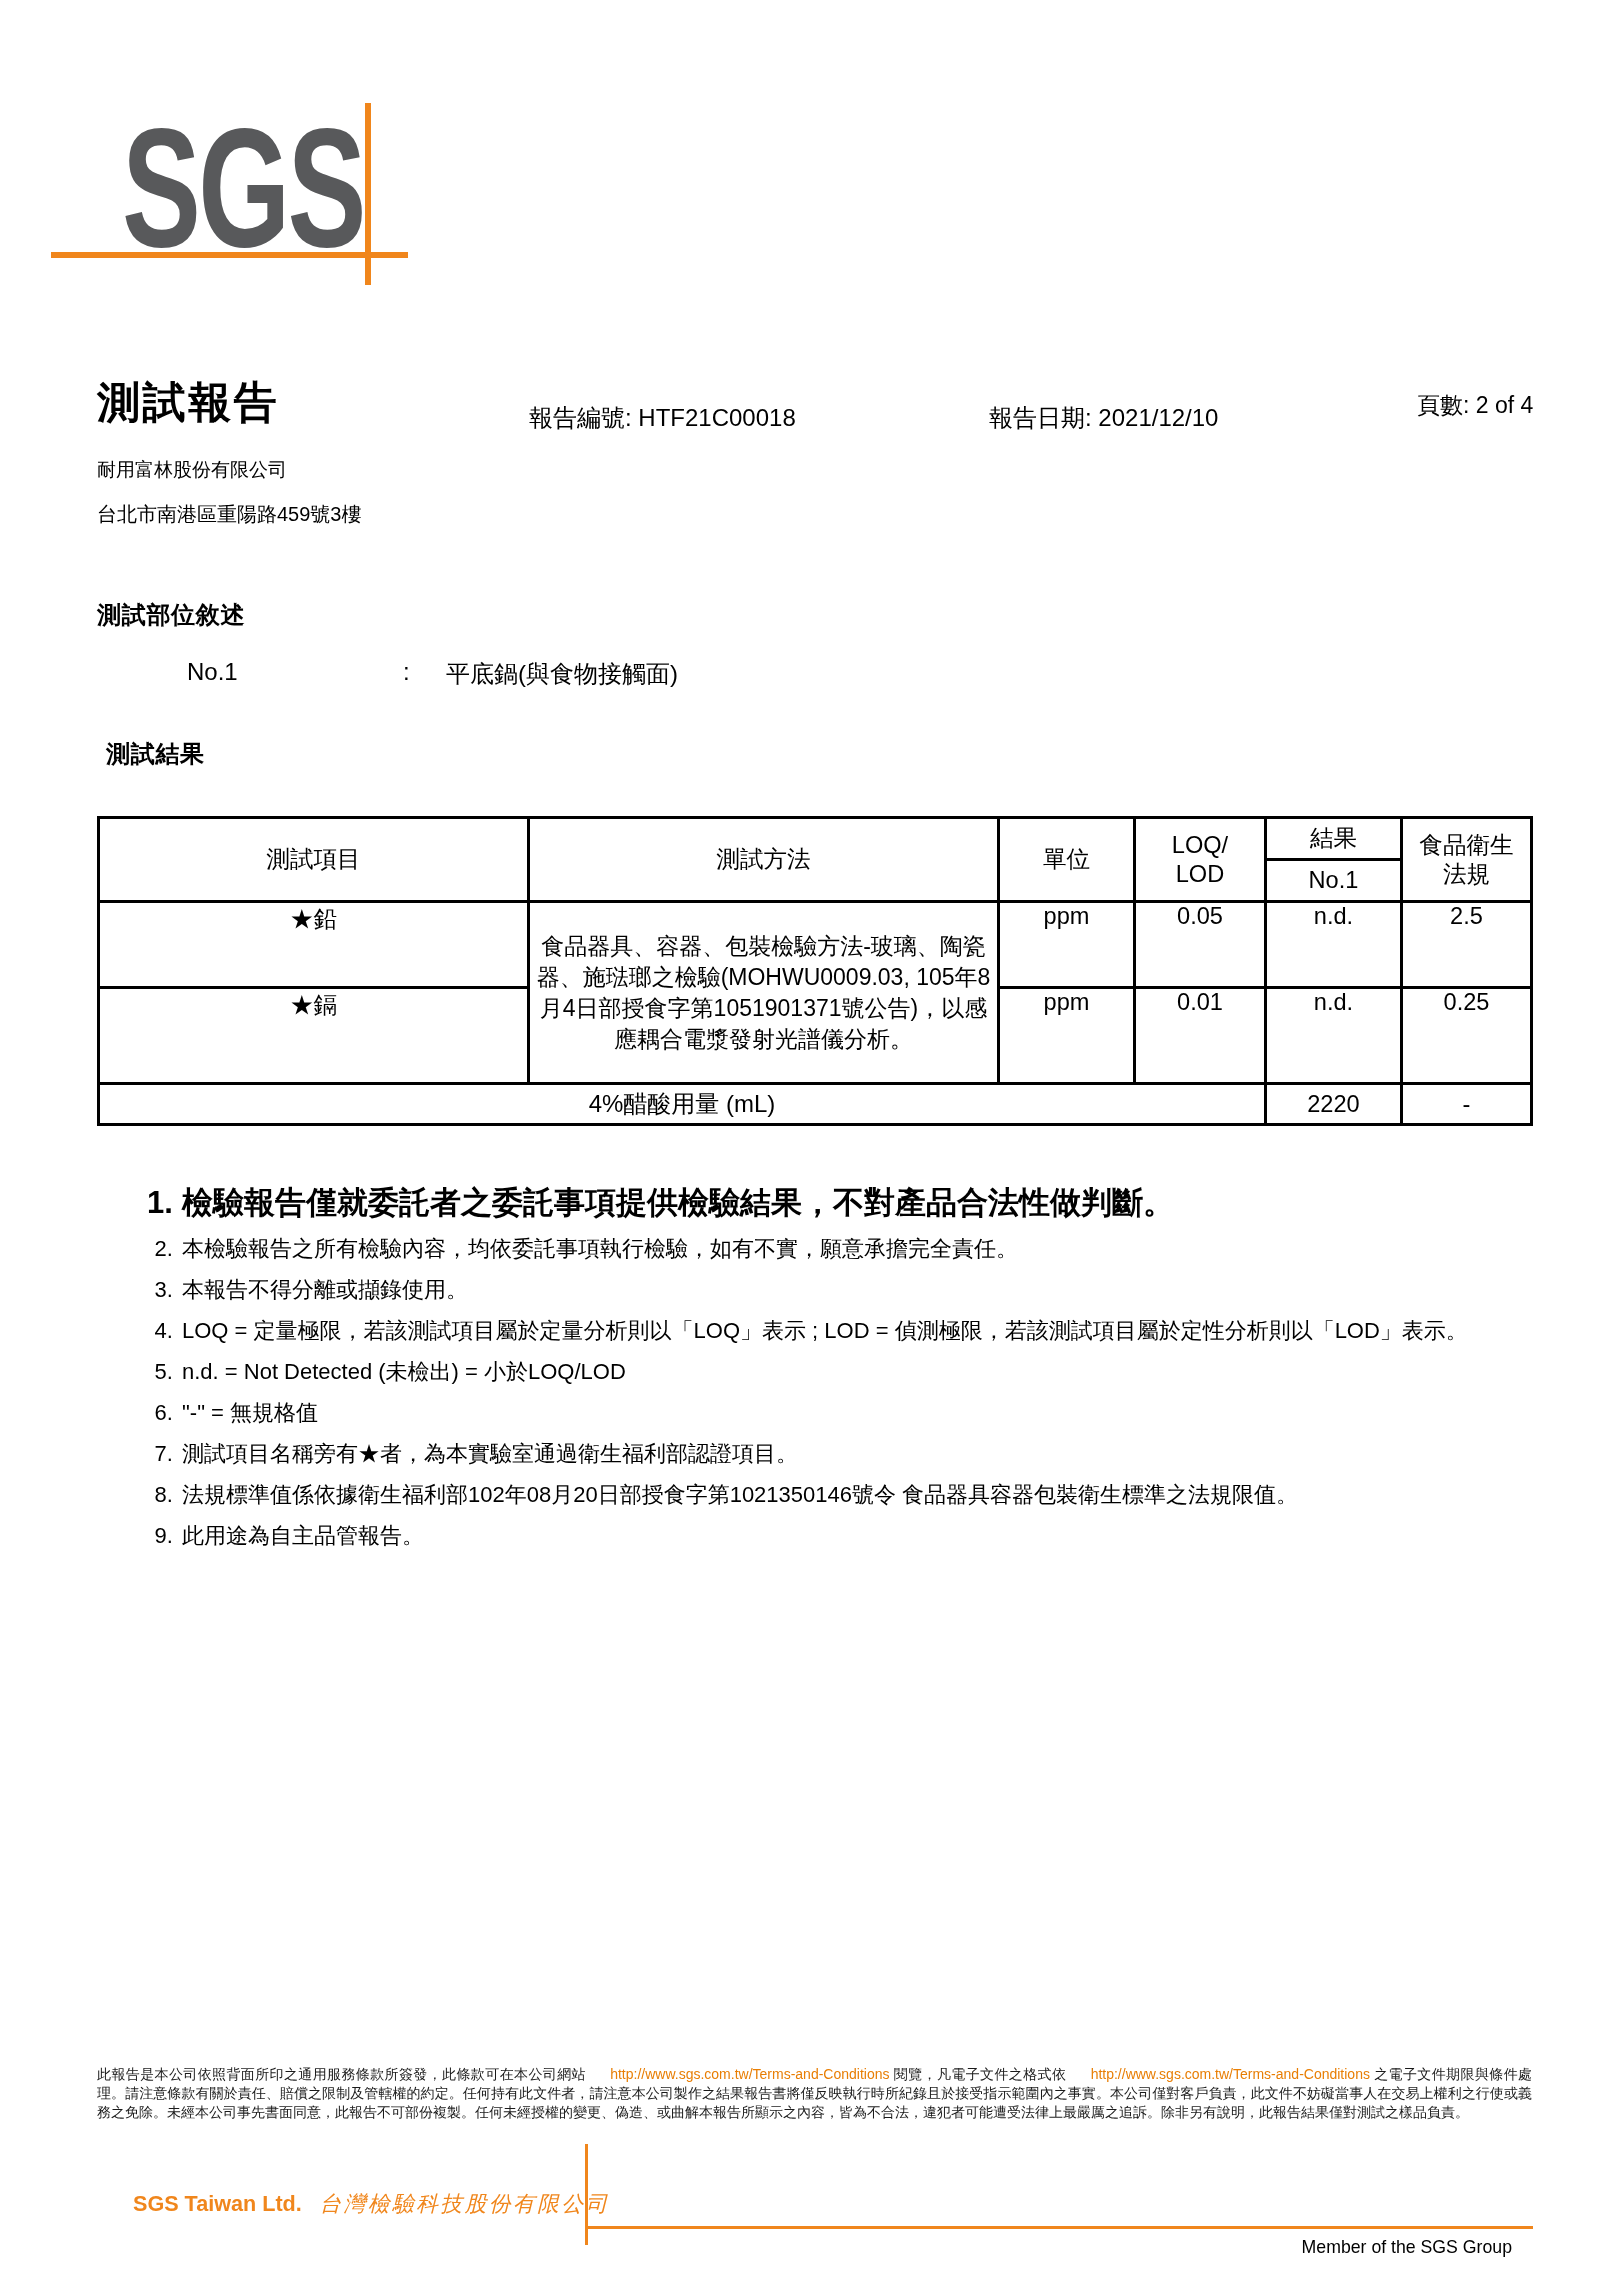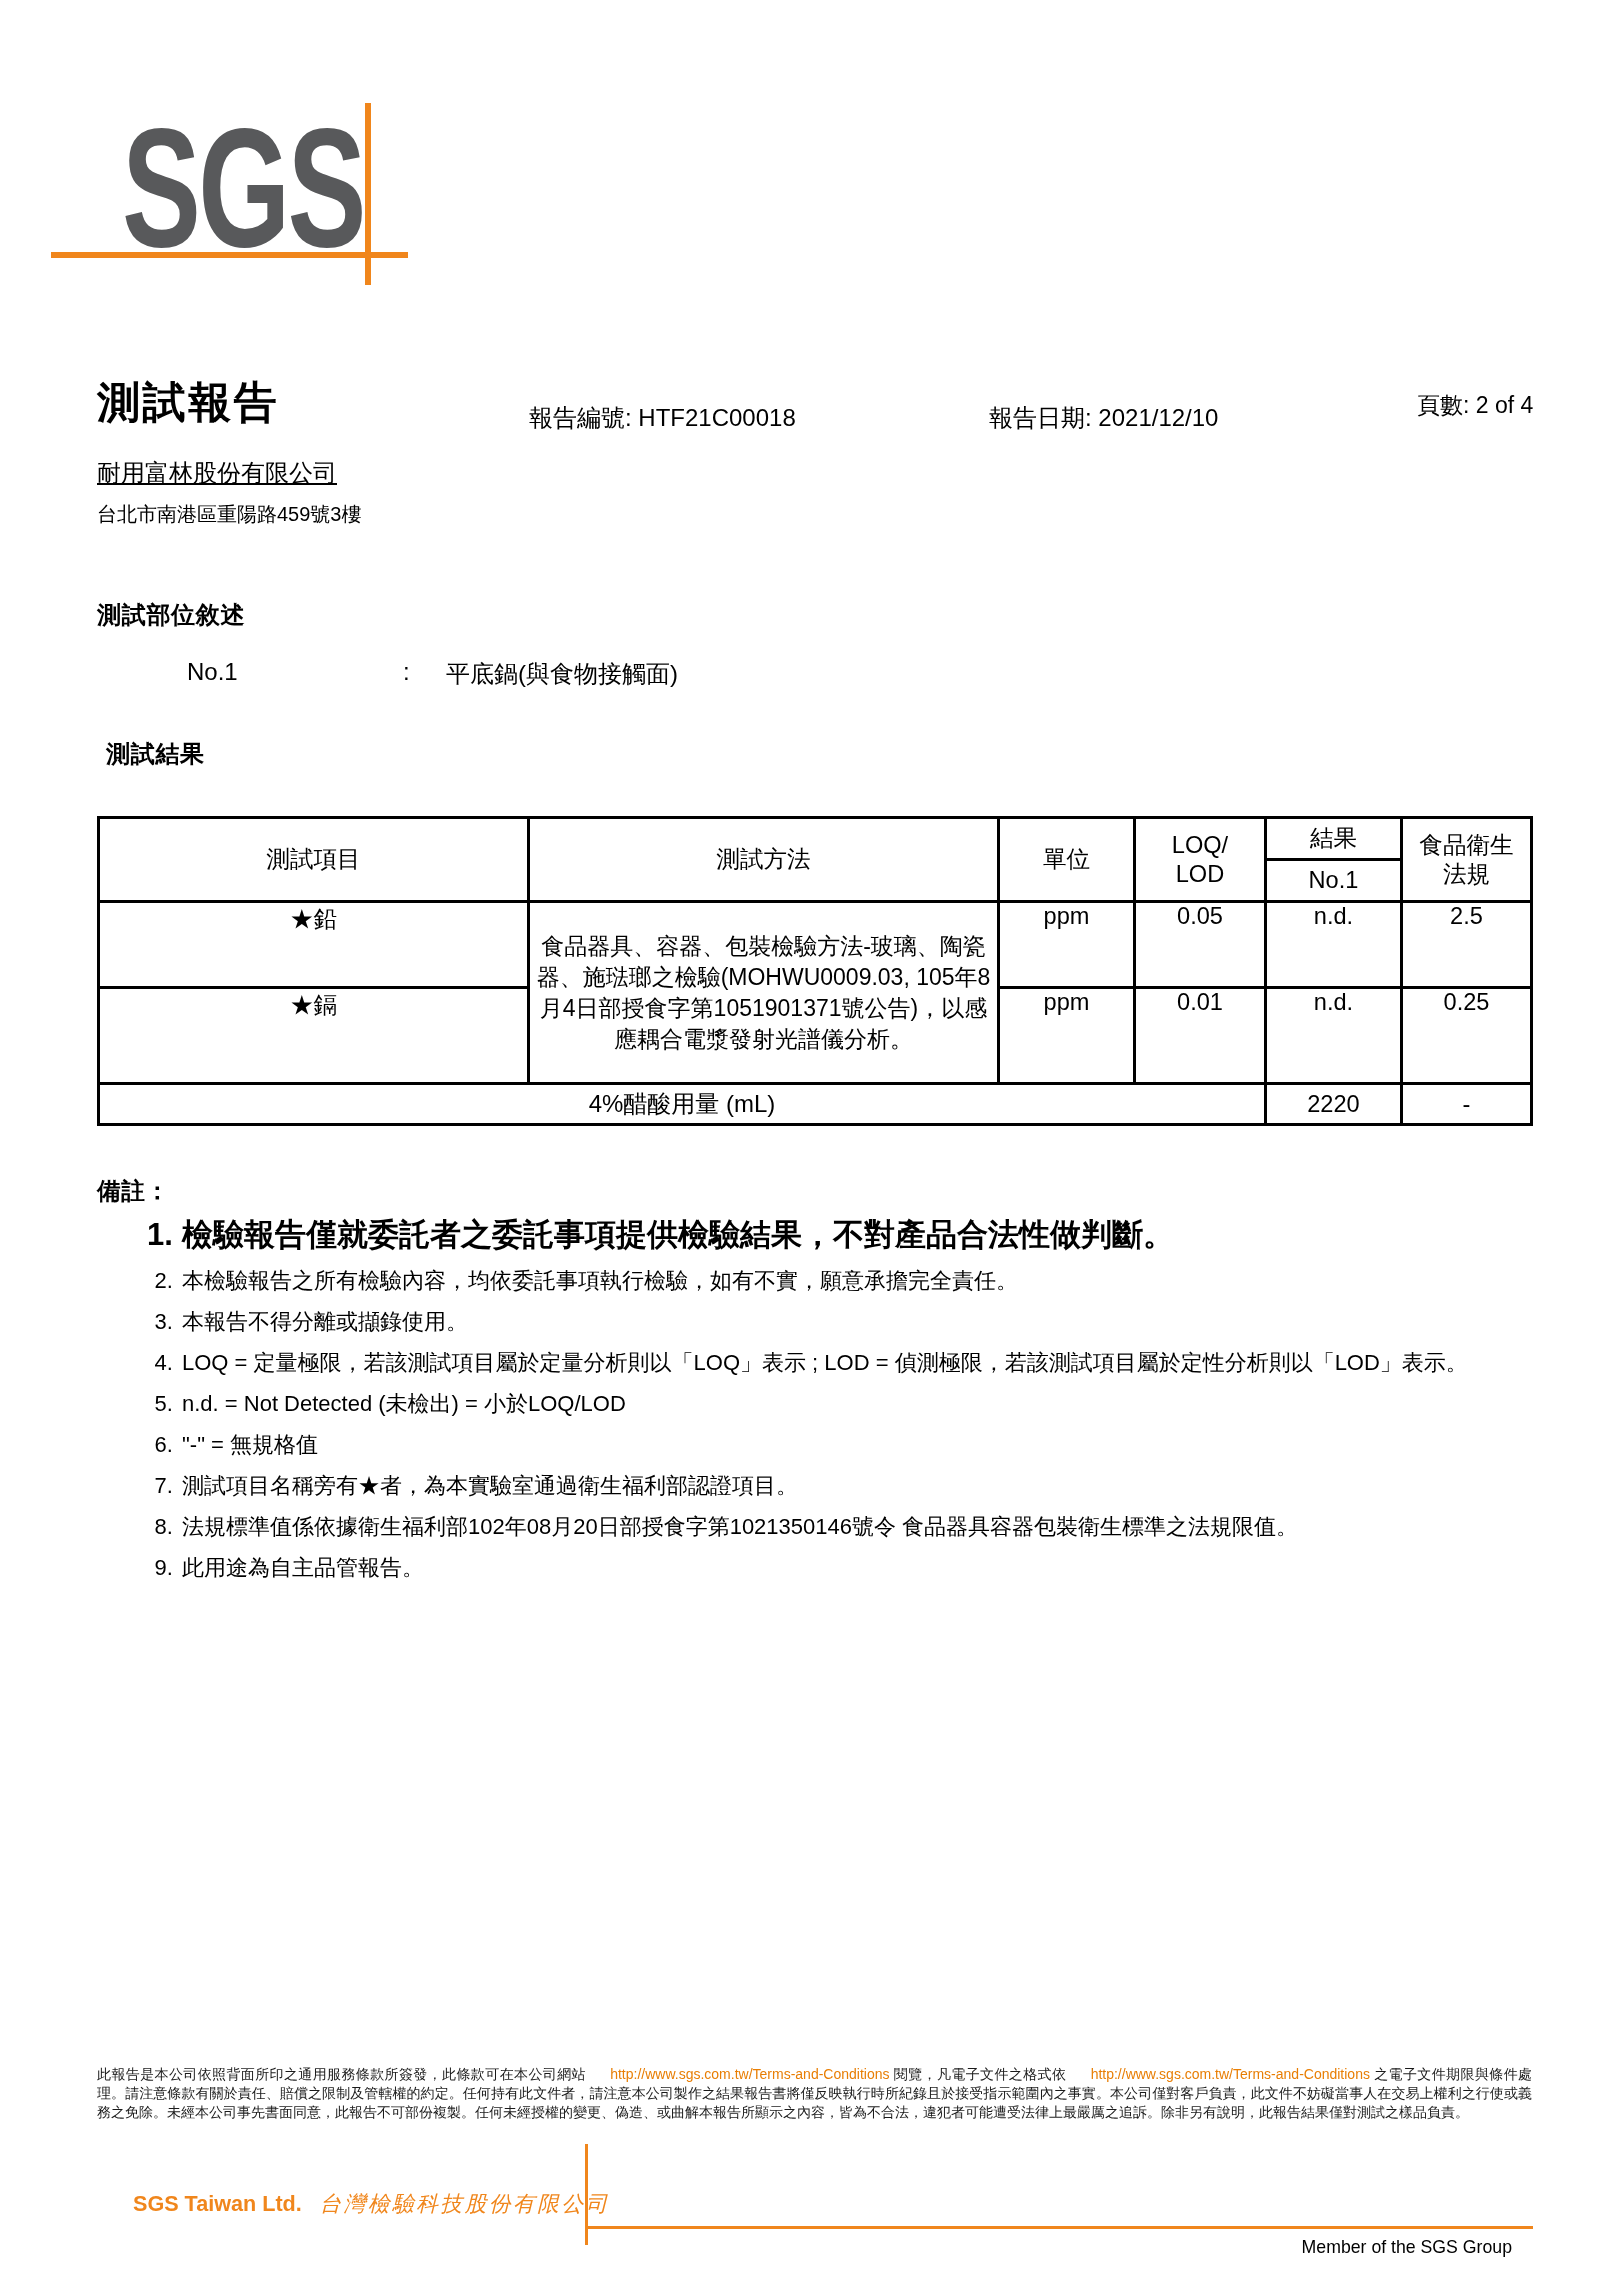--- a/index.html
+++ b/index.html
@@ -28,21 +28,21 @@
     transform:scaleX(0.70);transform-origin:left top;
   }
   .logo-hline{position:absolute;left:51px;top:252px;width:357px;height:5.9px;background:var(--accent_orange);}
   .logo-vline{position:absolute;left:365px;top:103px;width:5.9px;height:182px;background:var(--accent_orange);}
   
   .doc-title{position:absolute;left:97px;top:374px;font-size:43px;font-weight:bold;letter-spacing:2.6px;}
   .hdr-item{position:absolute;font-size:24px;white-space:nowrap;}
   .hdr-report-no{left:529px;top:402px;}
   .hdr-report-date{left:989px;top:402px;}
   .hdr-page{left:1417px;top:390px;font-size:23px;}
-  .company{position:absolute;left:97px;top:457px;font-size:24px;text-decoration:underline;}
+  .company{position:absolute;left:97px;top:457px;font-size:19px;}
   .company-address{position:absolute;left:97px;top:501px;font-size:20px;}
   
   .sec-heading{position:absolute;font-size:24px;font-weight:bold;letter-spacing:0.7px;}
   .test-part-heading{left:97px;top:599px;}
   .test-result-heading{left:106px;top:738px;}
   .test-part-row{position:absolute;left:97px;top:658px;font-size:24px;width:916px;height:33px;}
   .test-part-row .no{position:absolute;left:90px;}
   .test-part-row .colon{position:absolute;left:306px;}
   .test-part-row .desc{position:absolute;left:349px;}
   
@@ -180,21 +180,20 @@
     </tr>
     <tr class="frow">
       <td class="acid-label" colspan="4">4%醋酸用量 (mL)</td>
       <td class="acid-val">2220</td>
       <td class="acid-val">-</td>
     </tr>
   </tbody>
     </table>
 
   <div class="notes">
-    <div class="notes-heading">備註：</div>
     <div class="note em">
       <span class="num">1.</span>
       <span class="txt">檢驗報告僅就委託者之委託事項提供檢驗結果，不對產品合法性做判斷。</span>
     </div>
     <div class="note">
       <span class="num">2.</span>
       <span class="txt">本檢驗報告之所有檢驗內容，均依委託事項執行檢驗，如有不實，願意承擔完全責任。</span>
     </div>
     <div class="note">
       <span class="num">3.</span>

